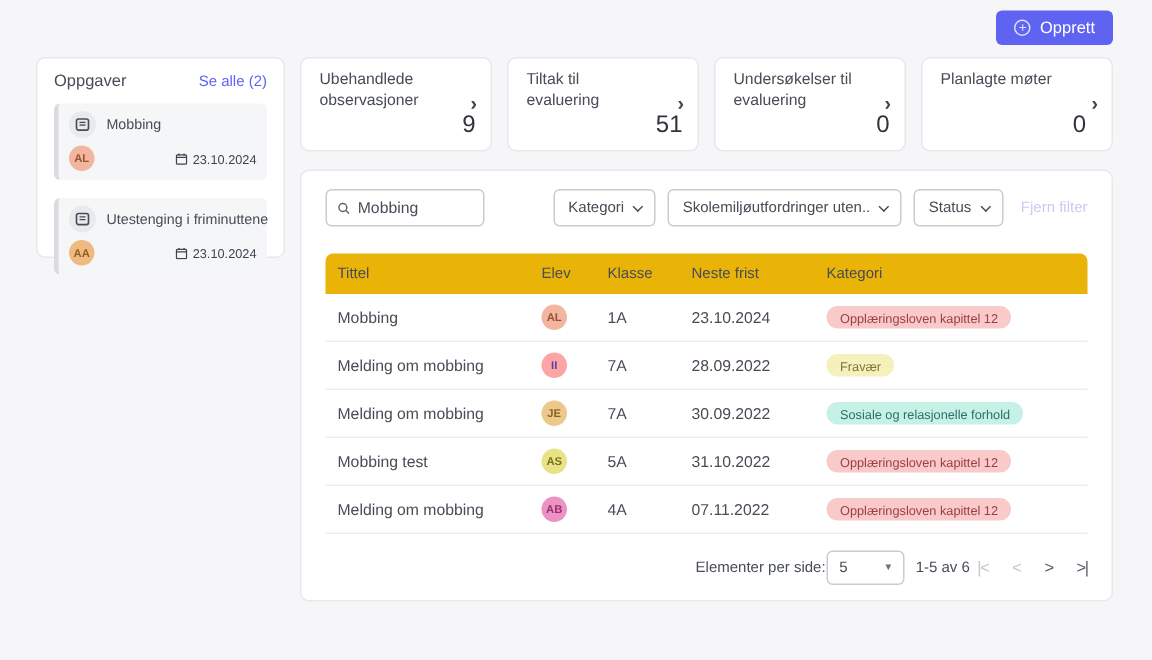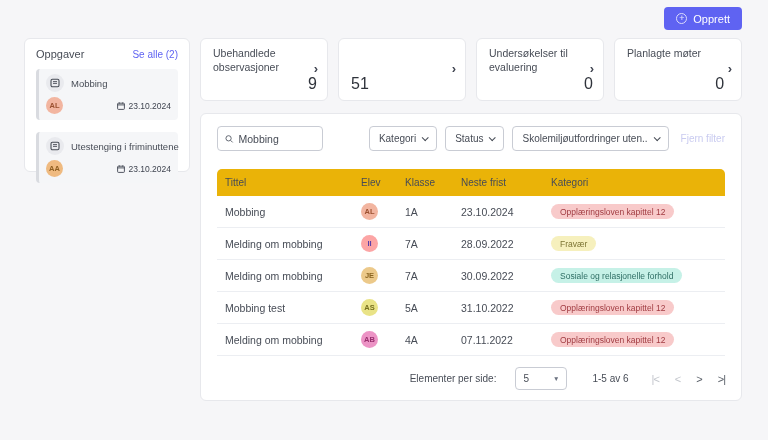--- a/index.html
+++ b/index.html
@@ -113,21 +113,21 @@
     display:inline-block; border-radius:999px; padding:2.5px 9px;
     font-size:8.5px; white-space:nowrap;
   }
   .b-pink   { background:#f8caca; color:#a13c42; }
   .b-yellow { background:#f6f0bd; color:#7c7433; }
   .b-teal   { background:#c6f1e7; color:#2e6e64;text-align:center; }
 
   
   .pagination {
     margin-top:auto; display:flex; align-items:center; justify-content:flex-end;
-    gap:19px; font-size:10px; color:#474c56; padding-top:8px;
+    gap:1px; font-size:10px; color:#474c56; padding-top:8px;
   }
   .per-page-select {
     width:52px; height:23px; border:1px solid #c9ccd4; border-radius:4px;
     display:flex; align-items:center; justify-content:space-between;
     padding:0 7px; cursor:pointer; background:#fff;
   }
   .select-arrow { font-size:6.5px; color:#6b7280; }
   .range { margin-left:6px; }
   .pager { display:flex; align-items:center; gap:16px; margin-left:4px; font-size:11px; }
   .pg-btn { cursor:pointer; color:#5a6069; letter-spacing:-1px; }
@@ -198,20 +198,21 @@
   </div>
 </div>
 
 <div class="stats">
   <div class="panel stat-card">
     <span class="stat-label">Ubehandlede observasjoner</span>
     <span class="stat-value">9</span>
     <span class="stat-chevron">›</span>
   </div>
   <div class="panel stat-card">
+    <span class="stat-label">Tiltak til evaluering</span>
     <span class="stat-value">51</span>
     <span class="stat-chevron">›</span>
   </div>
   <div class="panel stat-card">
     <span class="stat-label">Undersøkelser til evaluering</span>
     <span class="stat-value">0</span>
     <span class="stat-chevron">›</span>
   </div>
   <div class="panel stat-card">
     <span class="stat-label">Planlagte møter</span>
@@ -229,25 +230,25 @@
           <line x1="6.6" y1="6.6" x2="9" y2="9" stroke="#5a5f6a" stroke-width="1.1"></line>
         </svg>
       <input type="text" value="Mobbing" style="">
     </div>
     <div class="filter-group">
       <button class="dd-btn">
         <span>Kategori</span>
         <span class="chev-down"></span>
       </button>
       <button class="dd-btn">
-        <span>Status</span>
+        <span>Skolemiljøutfordringer uten..</span>
         <span class="chev-down"></span>
       </button>
       <button class="dd-btn">
-        <span>Skolemiljøutfordringer uten..</span>
+        <span>Status</span>
         <span class="chev-down"></span>
       </button>
       <span class="clear-filter">Fjern filter</span>
     </div>
   </div>
 
   <div class="table">
     <div class="thead">
       <div class="c c1">Tittel</div>
       <div class="c c2">Elev</div>

